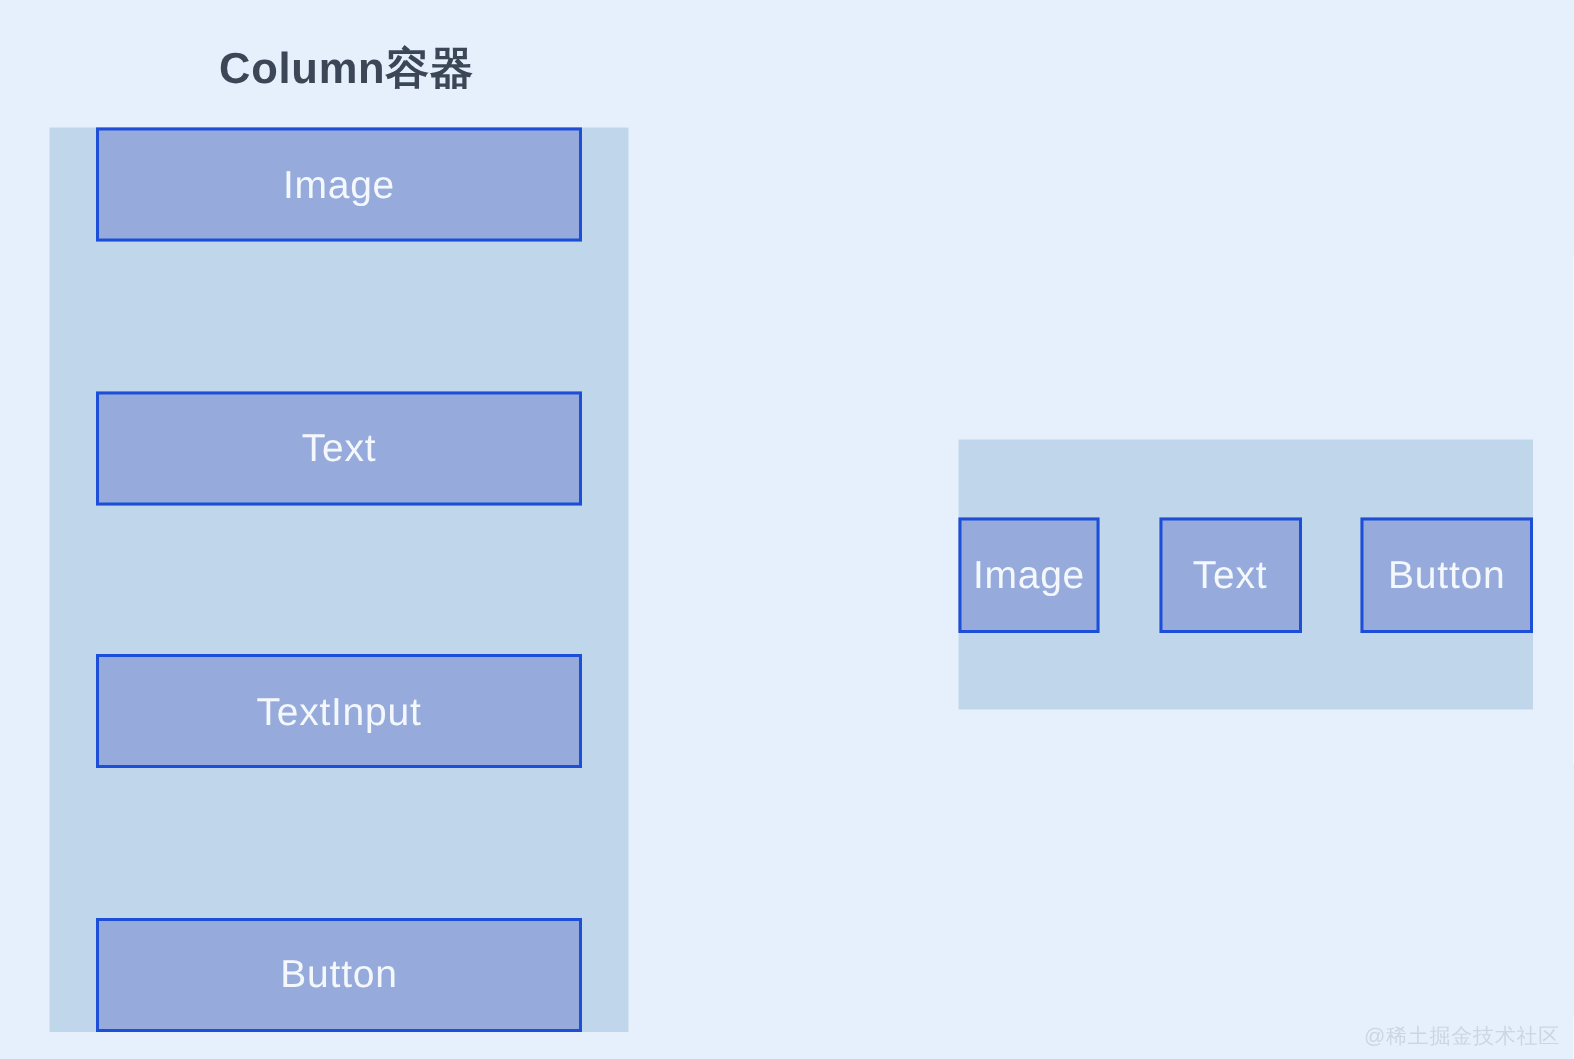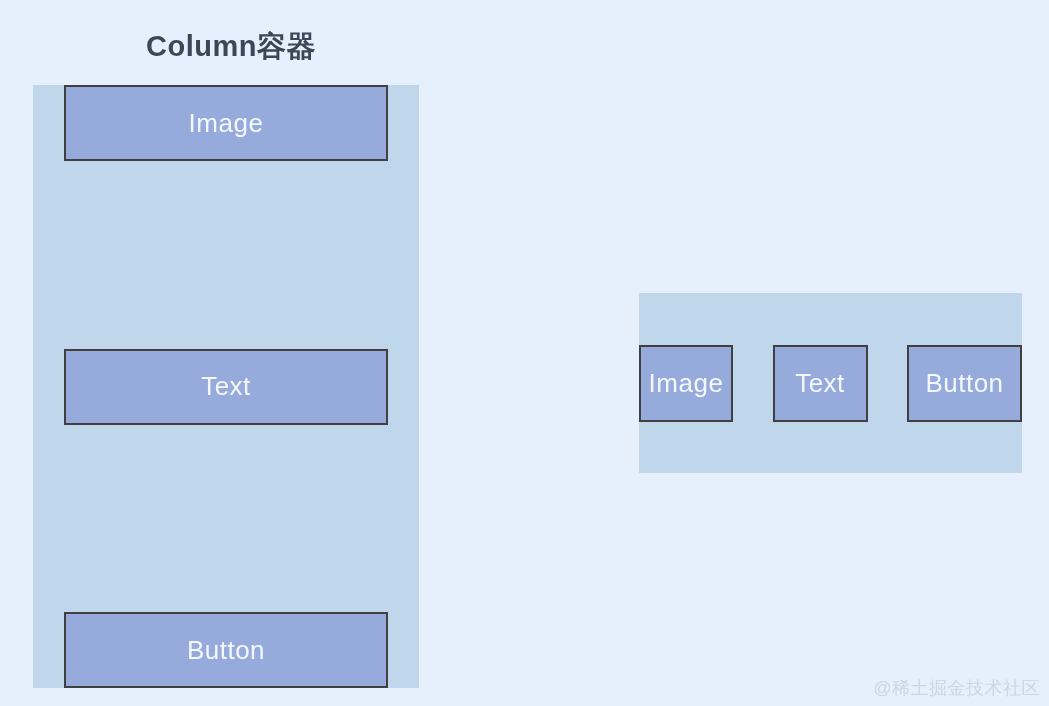--- a/index.html
+++ b/index.html
@@ -47,60 +47,63 @@
     top: 293px;
     width: 383px;
     height: 180px;
     display: flex;
     flex-direction: row;
     justify-content: space-between;
     align-items: center;
   }
   .box {
     background: #96abdb;
-    border: 2px solid #404040;
+    border: 2px solid #1d4ed8;
     display: flex;
     align-items: center;
     justify-content: center;
     color: #f4f8fd;
     font-size: 26px;
     letter-spacing: 0.5px;
     white-space: nowrap;
   }
   .col-box {
     width: 100%;
     height: 76px;
   }
   .row-box { height: 77px; }
   .row-box-image  { width: 94px; }
   .row-box-text   { width: 95px; }
   .row-box-button { width: 115px; }
   .watermark {
     position: absolute;
     right: 9px;
     bottom: 6px;
-    font-size: 18px;
+    font-size: 14px;
     color: #ccd6e2;
     letter-spacing: 0.5px;
   }
 </style>
 </head>
 <body>
 
 <div class="canvas">
 
   <div class="section-title col-title">Column容器</div>
 
 
   <div class="container column-container">
     <div class="box col-box">
       <span>Image</span>
     </div>
     <div class="box col-box">
       <span>Text</span>
+    </div>
+    <div class="box col-box">
+      <span>TextInput</span>
     </div>
     <div class="box col-box">
       <span>Button</span>
     </div>
   </div>
 
   <div class="container row-container">
     <div class="box row-box row-box-image">
       <span>Image</span>
     </div>

